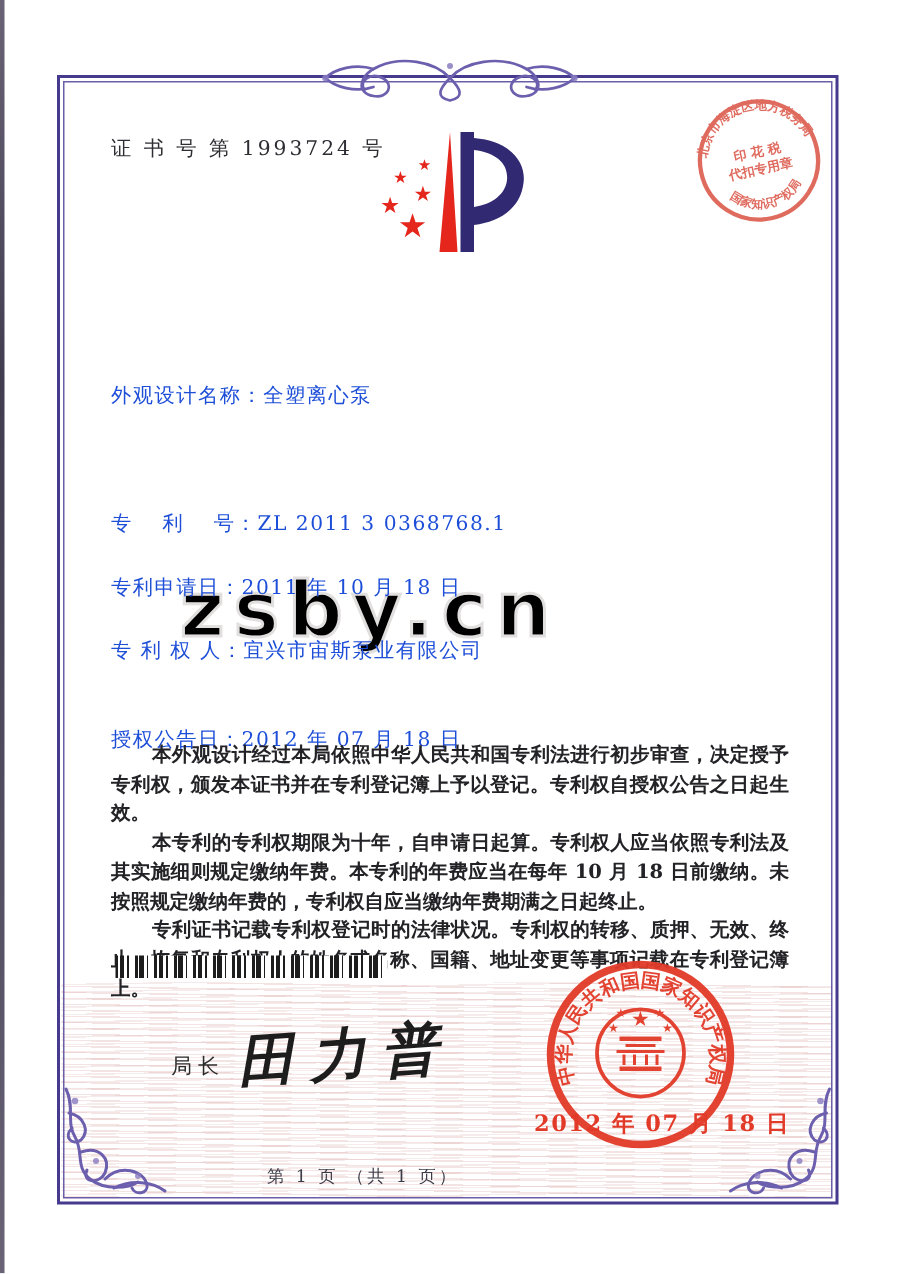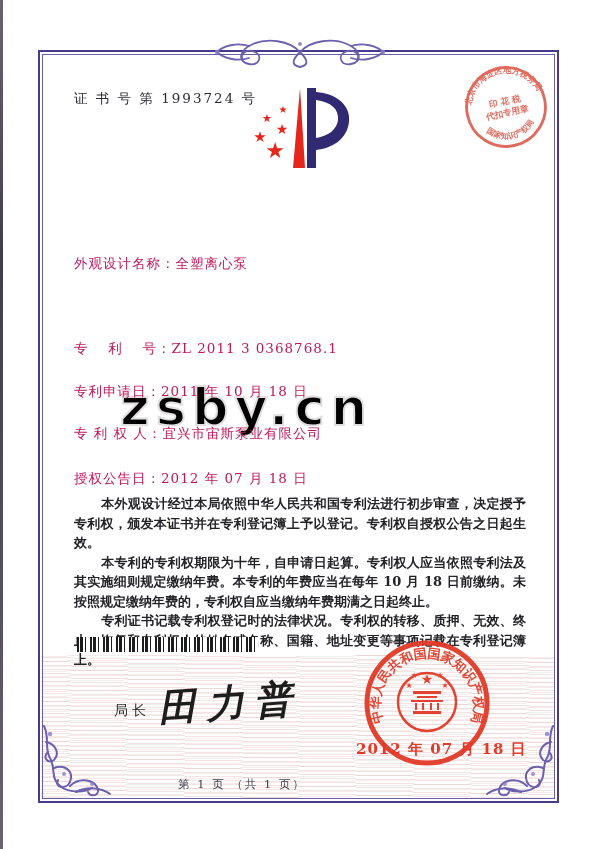--- a/index.html
+++ b/index.html
@@ -18,22 +18,22 @@
   .ornament.top{left:193px;top:36px;}
   .ornament.bl{left:40px;top:724px;}
   .ornament.br{left:485px;top:724px;transform:scaleX(-1);}
   
   .cert-no{position:absolute;left:74px;top:90px;font-size:13.5px;letter-spacing:2px;color:#2d2d33;z-index:3;}
   .logo{position:absolute;left:245px;top:82px;z-index:3;}
   .title{position:absolute;left:0;top:179px;width:600px;text-align:center;font-size:31px;font-weight:700;
     letter-spacing:5px;color:#141414;z-index:3;}
   .tax-stamp{position:absolute;left:458px;top:59px;transform:rotate(-12deg);opacity:.92;z-index:4;}
   
-  .field{position:absolute;left:74px;font-size:13.5px;color:#be185d;letter-spacing:1px;z-index:3;white-space:nowrap;}
-  .f0{top:255px}.f1{top:298px}.f2{top:340px}.f3{top:383px}.f4{top:425px}.f5{top:470px}
+  .field{position:absolute;left:74px;font-size:13.5px;color:#1d4ed8;letter-spacing:1px;z-index:3;white-space:nowrap;}
+  .f0{top:255px}.f1{top:298px}.f2{top:340px}.f3{top:383px}.f4{top:425px}.f5{top:484px}
   
   .watermark{position:absolute;left:120px;top:378px;width:460px;z-index:2;
     font-family:"DejaVu Sans","Liberation Sans",sans-serif;font-size:51px;font-weight:700;letter-spacing:6px;
     color:#000000;-webkit-text-stroke:2px #e2dfdf;user-select:none;}
   
   .body-text{position:absolute;left:74px;top:494px;width:452px;font-size:13px;line-height:19.5px;
     color:#232327;text-align:justify;z-index:3;font-weight:bold;}
   .body-text p{margin:0;text-indent:2.1em;}
   .barcode{position:absolute;left:77px;top:637px;width:181px;height:15px;z-index:3;
     background:repeating-linear-gradient(90deg,#1d1d1d 0 2px,#fff 2px 3px,#1d1d1d 3px 6px,#fff 6px 8px,#1d1d1d 8px 9px,#fff 9px 13px);}

